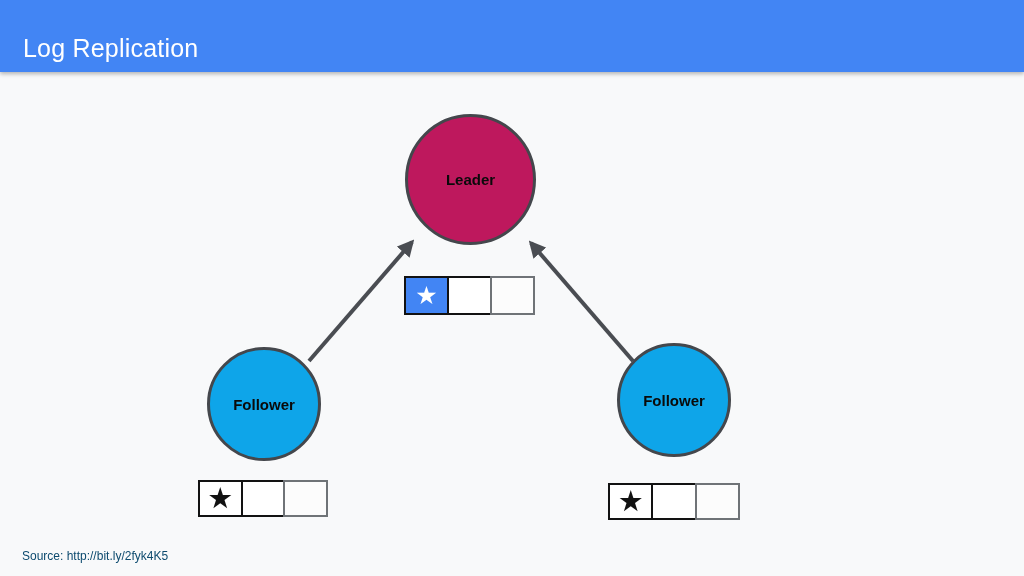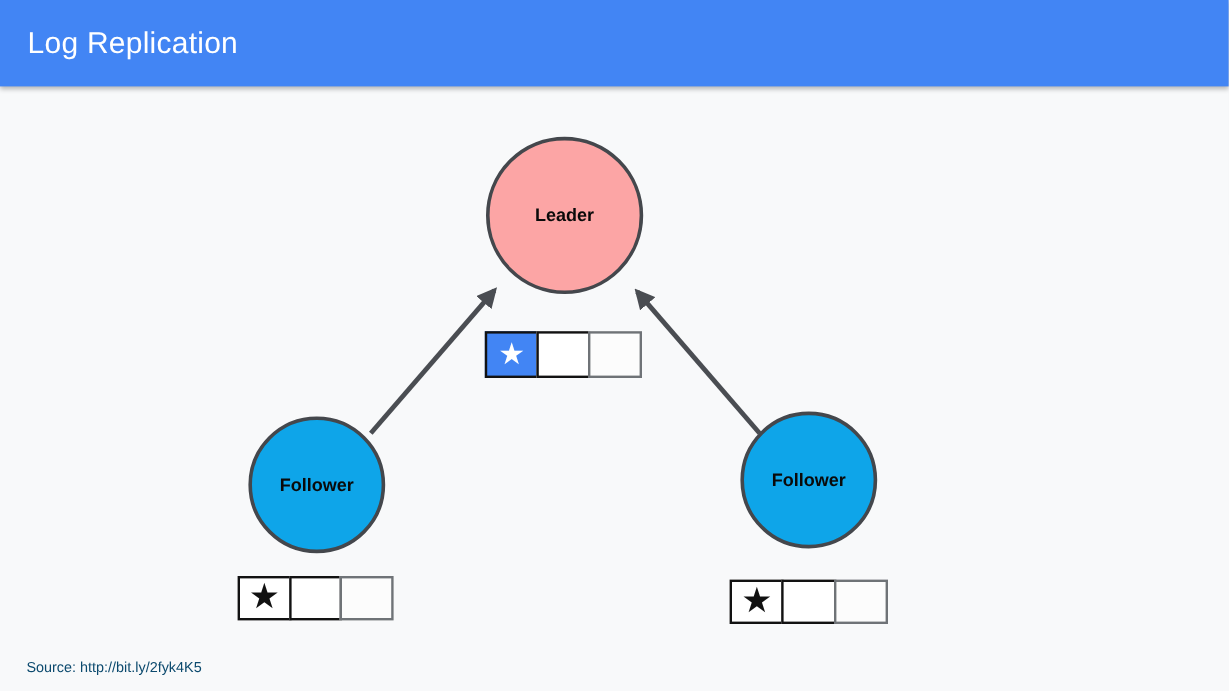--- a/index.html
+++ b/index.html
@@ -23,20 +23,21 @@
     background: #4285f4;
     box-shadow: 0 2px 4px rgba(0,0,0,0.28);
   }
   .header h1 {
     color: #ffffff;
     font-size: 25px;
     font-weight: 400;
     line-height: 72px;
     padding-left: 23px;
     letter-spacing: 0.2px;
+    margin-top: 12px;
   }
 
   
   svg.arrows {
     position: absolute;
     top: 0; left: 0;
     width: 1024px;
     height: 576px;
     pointer-events: none;
   }
@@ -48,21 +49,21 @@
     border: 3px solid #44474c;
     display: flex;
     align-items: center;
     justify-content: center;
     font-weight: 700;
     color: #0a0a0a;
   }
   .node.leader {
     left: 405px; top: 114px;
     width: 131px; height: 131px;
-    background: #fca5a5;
+    background: #be185d;
     font-size: 15px;
   }
   .node.follower {
     width: 114px; height: 114px;
     background: #0ea5e9;
     font-size: 15px;
   }
   .node.follower-left  { left: 207px; top: 347px; }
   .node.follower-right { left: 617px; top: 343px; }
 

